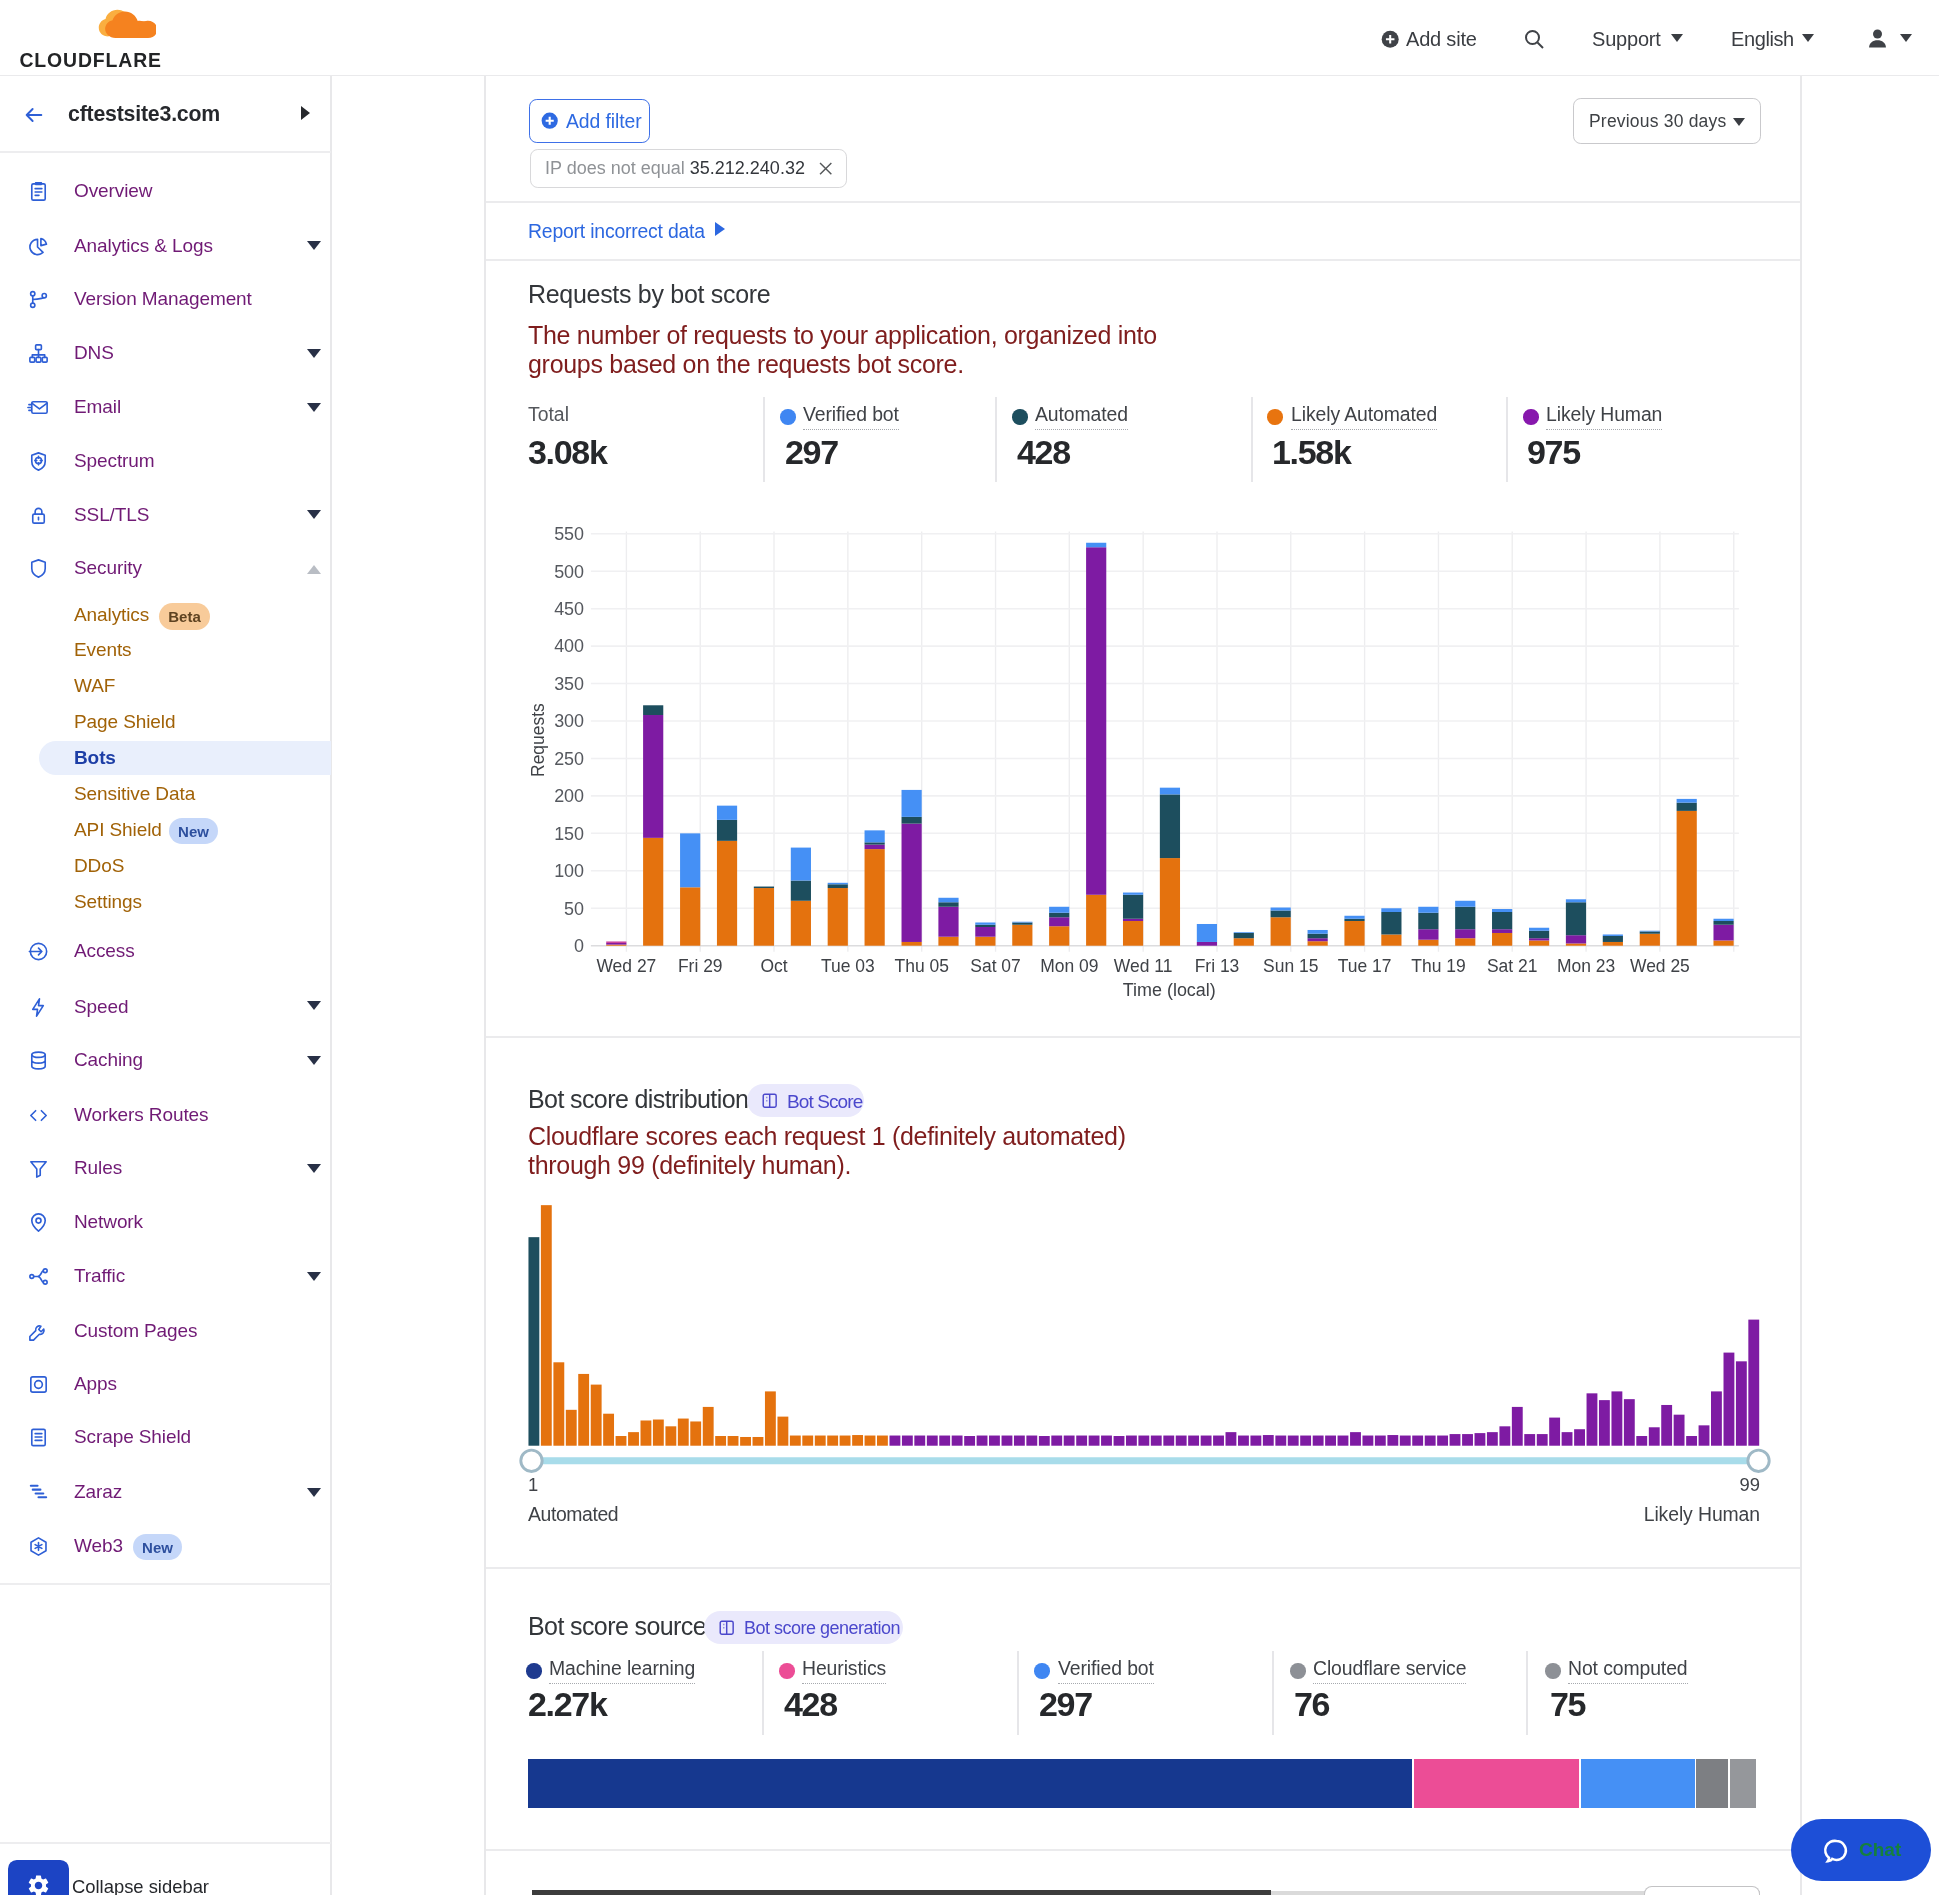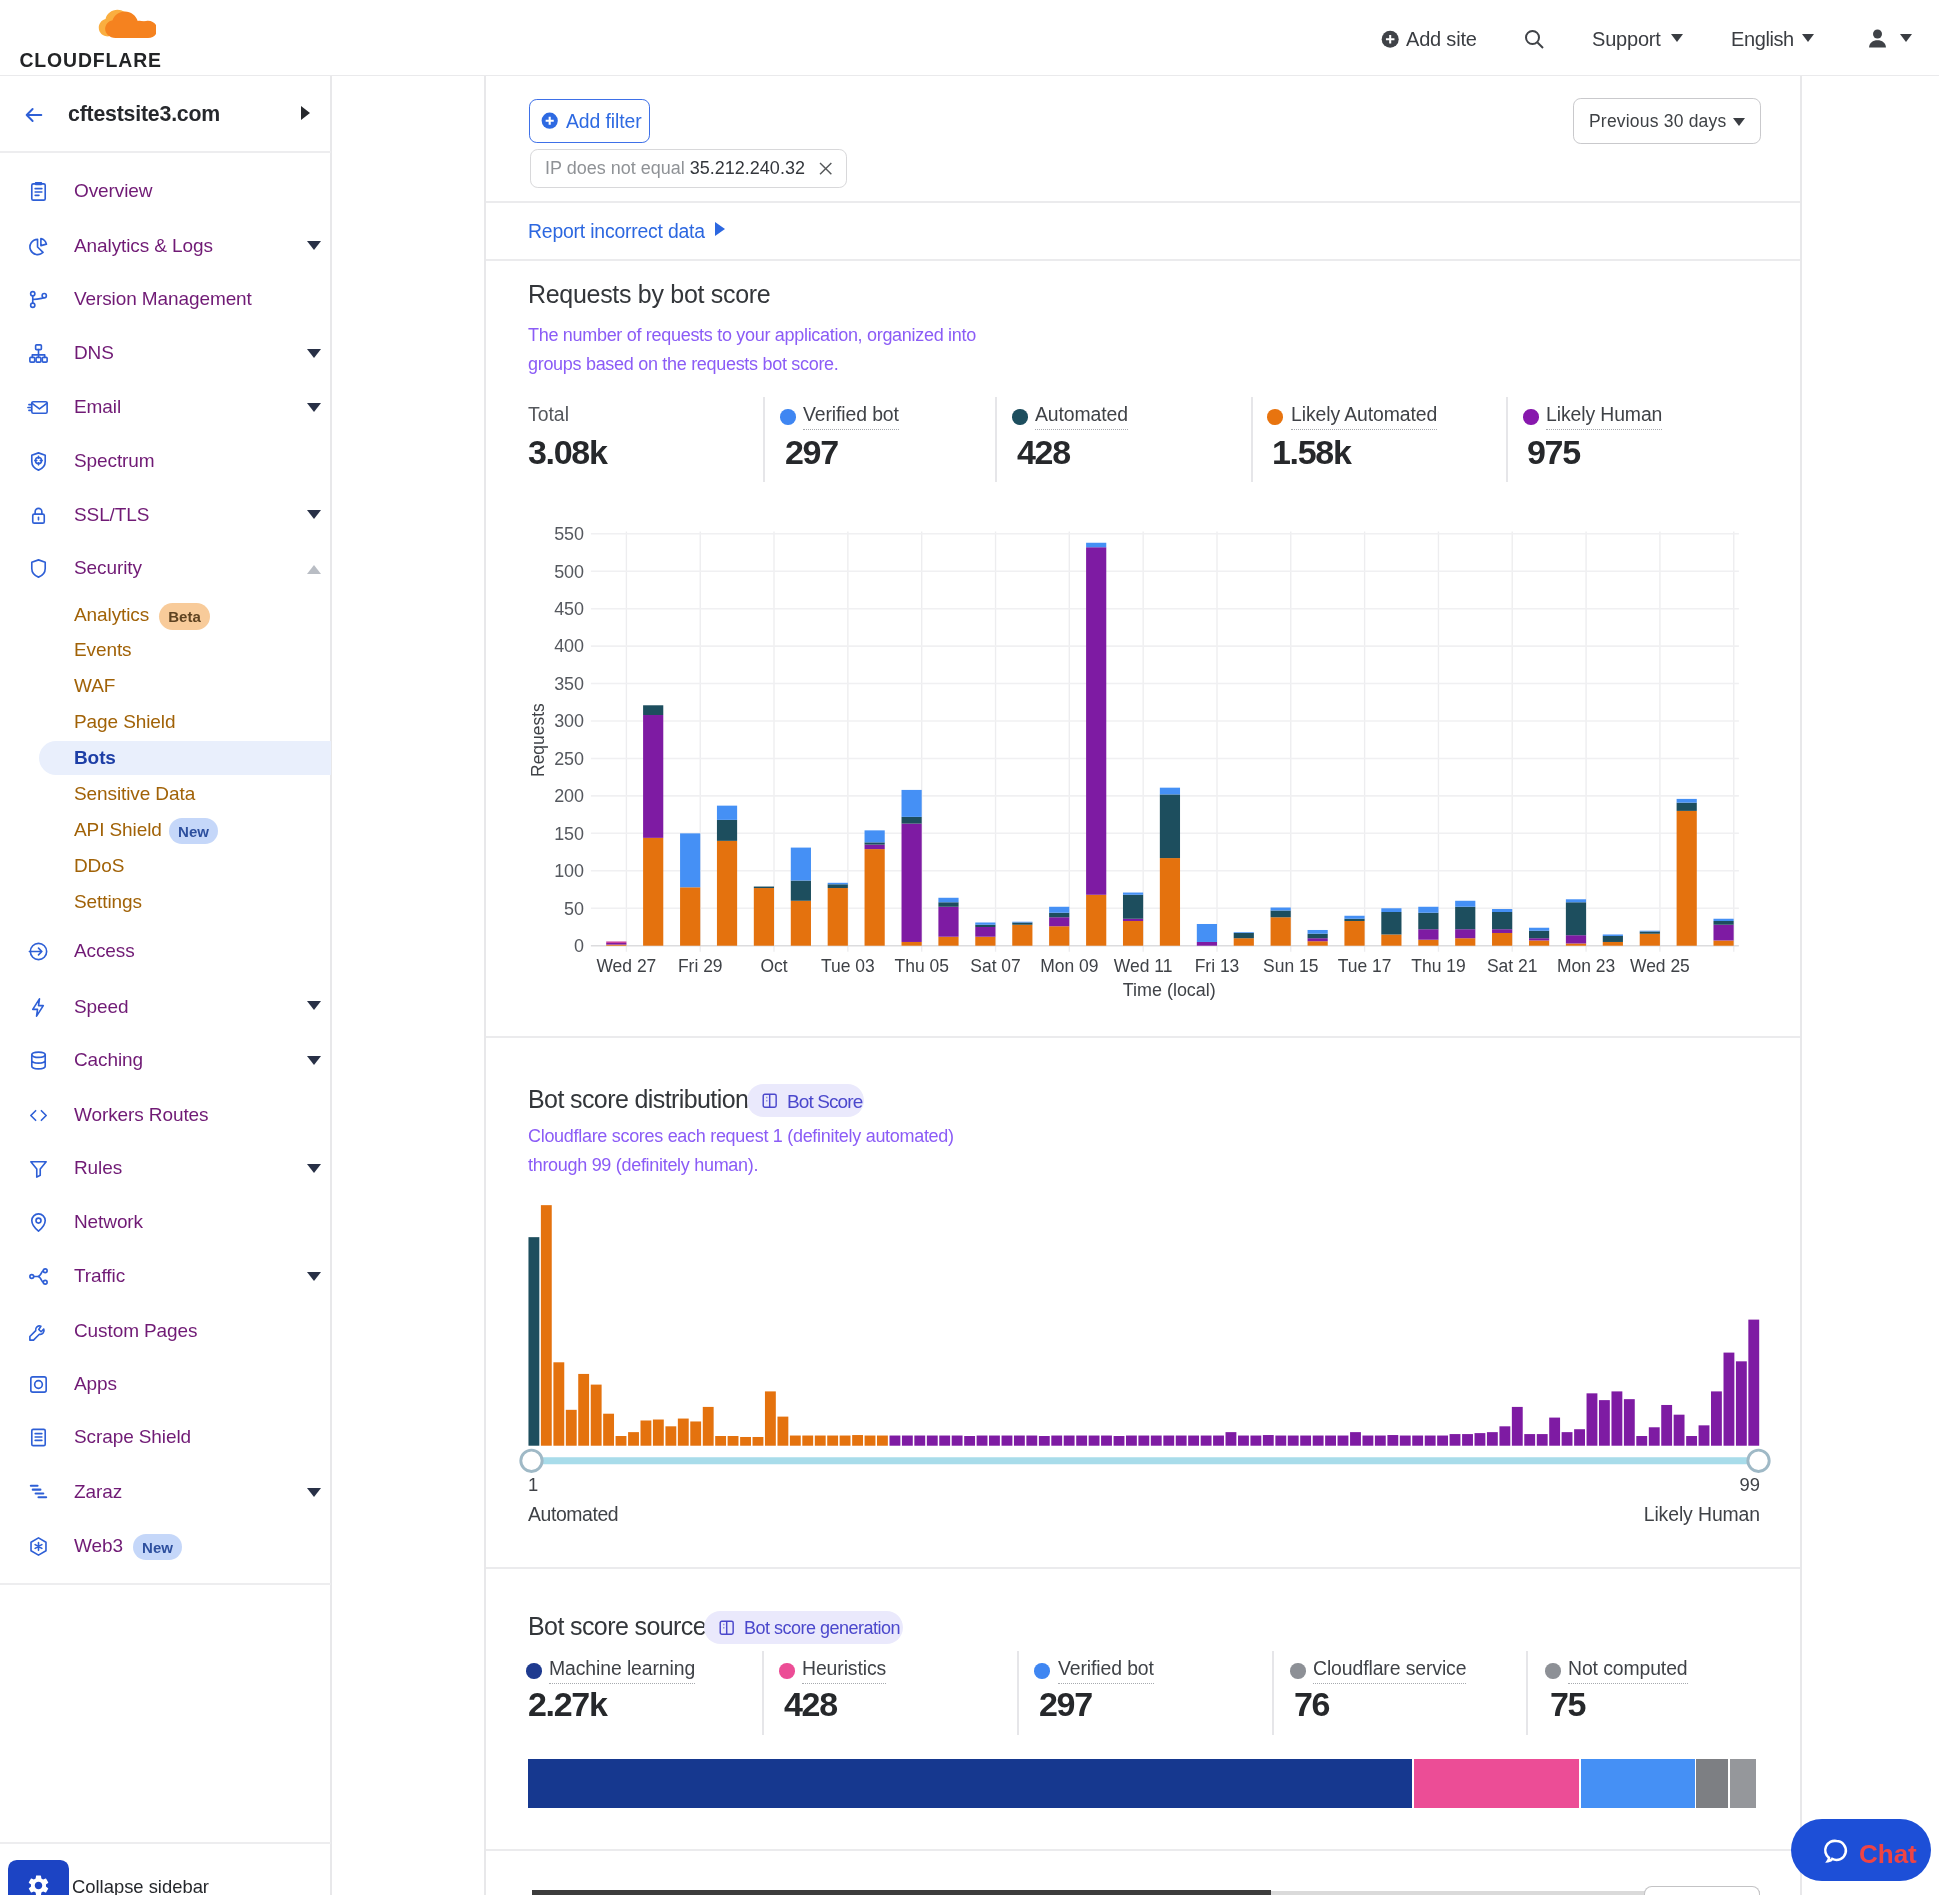--- a/index.html
+++ b/index.html
@@ -7,21 +7,21 @@
 .dot{width:15.5px;height:15.5px;border-radius:50%;display:inline-block}
 .leglab{font-size:19.4px;color:#3f4247;letter-spacing:-0.1px;border-bottom:1.9px dotted #a7aaaf;padding-bottom:2.9px;white-space:nowrap}
 .statval{font-size:34px;font-weight:700;color:#26282b;letter-spacing:-1.3px}
 .sep{position:absolute;width:1.9px;background:#e6e6e9}
 .mitem{position:absolute;left:74px;font-size:19px;color:#701a75;letter-spacing:-0.1px;white-space:nowrap}
 .sitem{position:absolute;left:74px;font-size:19px;color:#a16207;letter-spacing:-0.1px;white-space:nowrap}
 .mcaret{position:absolute;left:307px;width:0;height:0;border-left:7.8px solid transparent;border-right:7.8px solid transparent;border-top:9.7px solid #283046}
 .hdr{position:absolute;top:28px;font-size:20px;color:#3a3d42;letter-spacing:-0.2px}
 .badge{position:absolute;border-radius:969px;font-weight:700;display:flex;align-items:center;justify-content:center}
 h3{font-size:25px;font-weight:400;color:#33363a}
-.desc{font-size:18px;color:#8b5cf6;line-height:29px;letter-spacing:-0.3px}
+.desc{font-size:25px;color:#7f1d1d;line-height:29px;letter-spacing:-0.3px}
 </style></head><body>
 <div class="abs" style="left:0;top:0;width:1940px;height:76px;border-bottom:1.9px solid #eaeaec"></div>
 <svg class="abs" style="left:94px;top:5.8px" width="62" height="37" viewBox="0 0 78 46">
 <path d="M18 38c-7 0-12-5-12-11 0-5 3.5-9.5 8.5-10.8C16 9.5 22 4.5 29.5 4.5c6.5 0 12 3.8 14.5 9.3 1.2-.4 2.5-.6 3.8-.6" fill="#faae40"></path>
 <path d="M27 40c-7.5 0-13-5.2-13-11.5 0-5.5 4-10 9.3-11C25.5 11 31.5 6.5 38.8 6.5c7.6 0 14 5 16.2 12 .8-.1 1.6-.2 2.4-.2 6.4 0 11.6 4.9 11.6 11s-5.2 10.7-11.6 10.7z" fill="#f5821f"></path>
 <path d="M55 19.5l3 10.5-4 10h14c6.4 0 11.6-4.6 11.6-10.7S74.4 18.3 68 18.3c-.8 0-1.6.1-2.4.2z" fill="#f5821f"></path>
 </svg>
 <div class="abs" style="left:19.4px;top:49px;font-size:19.4px;font-weight:700;letter-spacing:0.9px;color:#222426">CLOUDFLARE</div>
 <svg class="abs" style="left:1380px;top:29px" width="20.4" height="20.4" viewBox="0 0 24 24">
     <circle cx="12" cy="12" r="10" fill="#3f4247"></circle>
@@ -535,13 +535,13 @@
 <div class="abs" style="left:1581px;top:1759px;width:114px;height:49px;background:#4590f5"></div>
 <div class="abs" style="left:1696px;top:1759px;width:32px;height:49px;background:#7d7f83"></div>
 <div class="abs" style="left:1730px;top:1759px;width:26px;height:49px;background:#95979b"></div>
 <div class="abs" style="left:532px;top:1890px;width:739px;height:4.9px;background:#3c3c3c"></div>
 <div class="abs" style="left:1271px;top:1891px;width:489px;height:3.9px;background:#dadada"></div>
 <div class="abs" style="left:1644px;top:1886px;width:116px;height:8.7px;border:1.9px solid #c3c3c5;border-bottom:none;border-radius:7.8px 7.8px 0 0;background:#fff"></div>
 <div class="abs" style="left:1791px;top:1819px;width:140px;height:62px;background:#1d4fd7;border-radius:31px"></div>
 <svg class="abs" style="left:1822px;top:1836px" width="29" height="29" viewBox="0 0 24 24" fill="none" stroke="#fff" stroke-width="2.1">
     <path d="M12 4.2a7.8 7.8 0 11-3.5 14.8c-.5.9-1.7 1.6-3.6 1.8.6-.8.9-1.7.9-2.7A7.8 7.8 0 0112 4.2z"></path>
   </svg>
-<div class="abs" style="left:1859px;top:1839px;font-size:26px;font-weight:700;color:#ef4444">Chat</div>
+<div class="abs" style="left:1859px;top:1839px;font-size:19px;font-weight:700;color:#15803d">Chat</div>
 
 </body></html>

